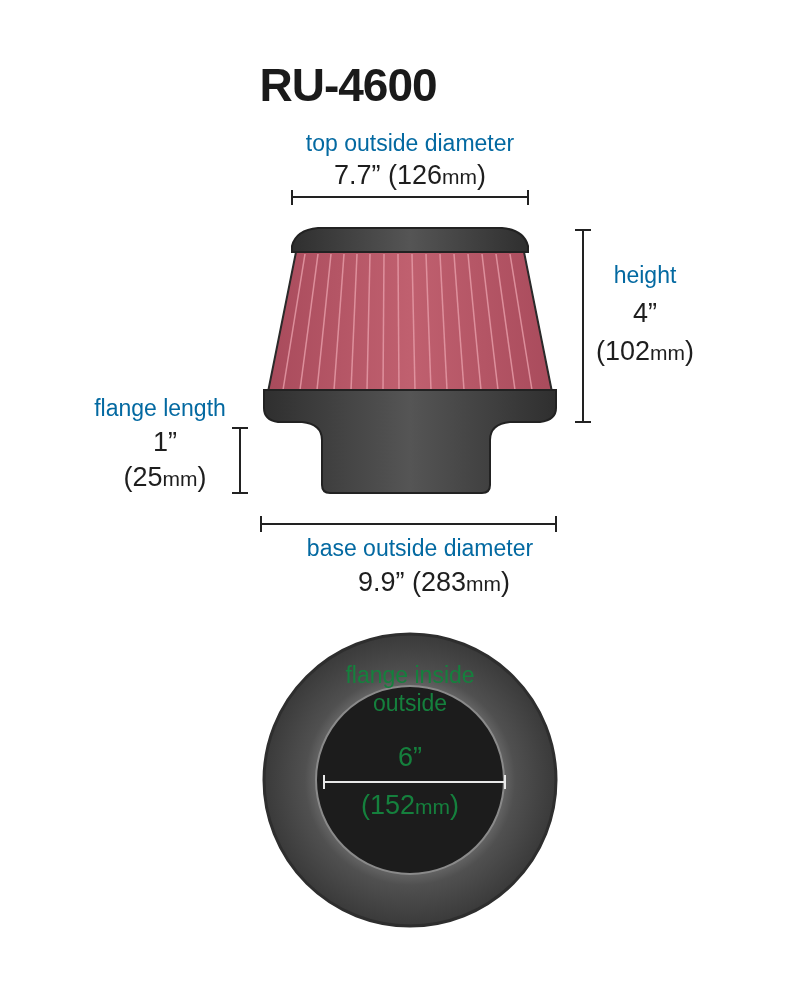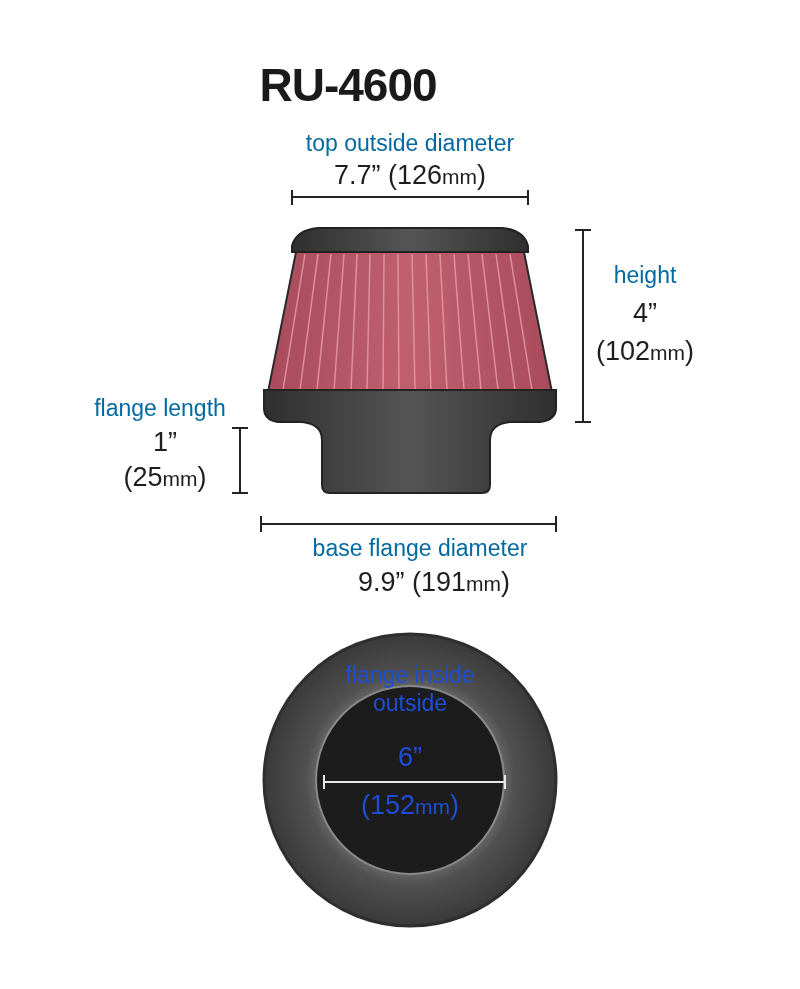--- a/index.html
+++ b/index.html
@@ -6,21 +6,21 @@
     body { width: 800px; height: 989px; position: relative; overflow: hidden;
            font-family: "Liberation Sans", "DejaVu Sans", sans-serif; color: #1e1e1e; }
     .abs { position: absolute; }
     .title { left: 0; width: 696px; top: 58px; text-align: center; font-weight: bold;
              font-size: 46px; letter-spacing: -1px; color: #1a1a1a; }
     .lbl { font-size: 23px; color: #0369a1; white-space: nowrap; }
     .val { font-size: 27px; color: #1e1e1e; white-space: nowrap; }
     .mm { font-size: 21px; }
     .center { text-align: center; }
     svg { position: absolute; left: 0; top: 0; }
-    .white { color: #1d4ed8; }
+    .white { color: #15803d; }
   </style>
 </head>
 <body>
 
 <div class="abs title">RU-4600</div>
 
 <svg width="800" height="989" viewBox="0 0 800 989">
   <defs>
     <linearGradient id="rubberGrad" x1="0" x2="1" y1="0" y2="0">
       <stop offset="0" stop-color="#2f2f2f"></stop>
@@ -112,24 +112,24 @@
 <div class="abs val center" style="left:585px; width:120px; top:336px;text-align:center;">
   (<span>102</span><span class="mm">mm</span>)
 </div>
 
 <div class="abs lbl center" style="left:75px; width:170px; top:381px;margin-top:14px;">flange length</div>
 <div class="abs val center" style="left:110px; width:110px; top:427px;">1”</div>
 <div class="abs val center" style="left:105px; width:120px; top:462px;">
   (<span>25</span><span class="mm">mm</span>)
 </div>
 
-<div class="abs lbl center" style="left:250px; width:340px; top:535px;">base flange diameter</div>
+<div class="abs lbl center" style="left:250px; width:340px; top:535px;">base outside diameter</div>
 <div class="abs val" style="left:358px; top:567px;">
   <span>9.9”</span>
-  (<span>191</span><span class="mm">mm</span>)
+  (<span>283</span><span class="mm">mm</span>)
 </div>
 
 <div class="abs lbl center white" style="left:300px; width:220px; top:662px;">flange inside</div>
 <div class="abs lbl center white" style="left:300px; width:220px; top:690px;">outside</div>
 <div class="abs val center white" style="left:360px; width:100px; top:742px;">6”</div>
 <div class="abs val center white" style="left:340px; width:140px; top:790px;">
   (<span>152</span><span class="mm">mm</span>)
 </div>
 
 </body></html>

